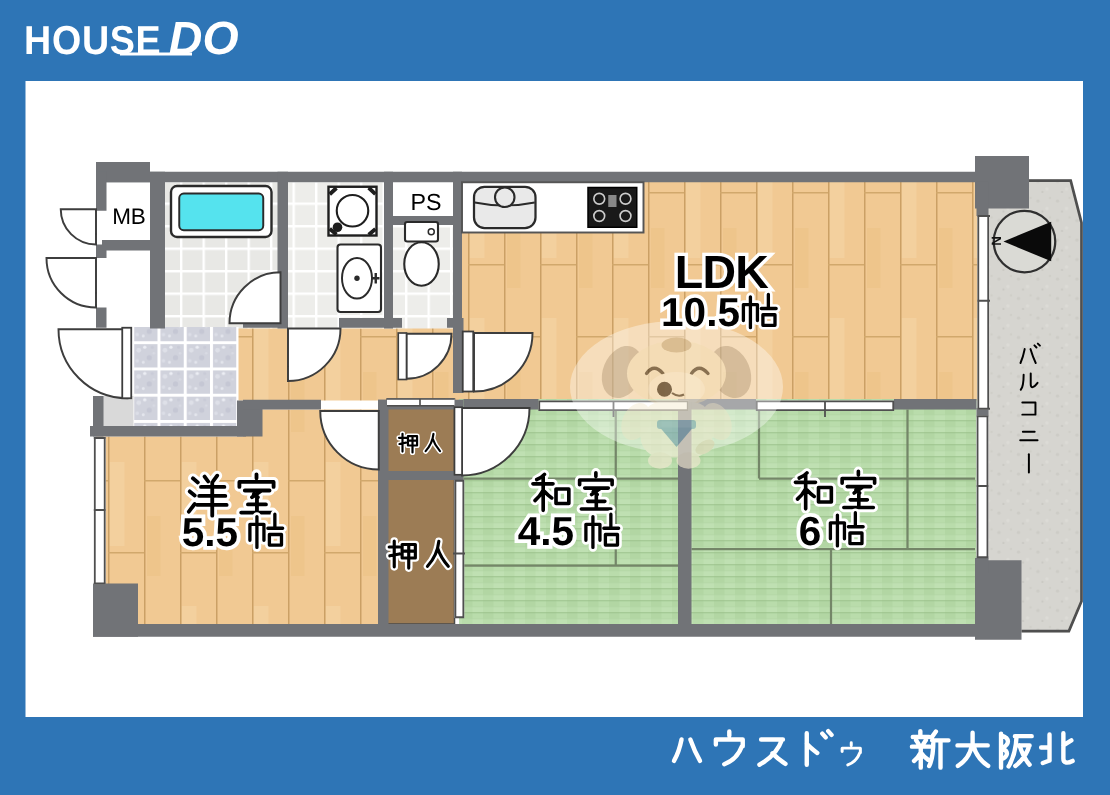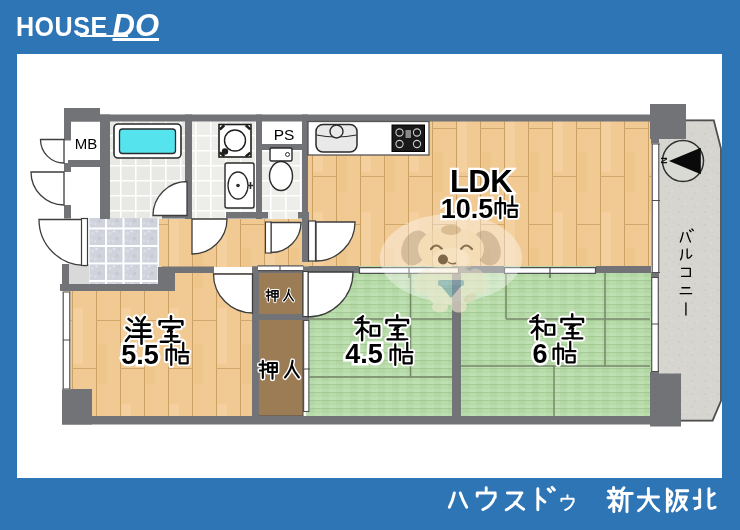--- a/index.html
+++ b/index.html
@@ -451,21 +451,21 @@
 <g class="ink" stroke-width="7.5">
 <use href="#k-ba" transform="translate(677,228) scale(0.175)"></use>
 <use href="#k-ru" transform="translate(677,246) scale(0.175)"></use>
 <use href="#k-ko" transform="translate(677,264) scale(0.175)"></use>
 <use href="#k-ni" transform="translate(677,282) scale(0.175)"></use>
 <use href="#k-chou" transform="translate(677,300) scale(0.175) rotate(90 50 50)"></use>
 </g>
 </svg>
 
 <div style="position:absolute;left:16px;top:8px;color:#fff;">
-<span style="font-size:27px;font-weight:bold;letter-spacing:0.5px;display:inline-block;transform:scaleX(0.93);transform-origin:left;">HOUSE</span><span style="font-size:31px;font-weight:bold;font-style:italic;display:inline-block;margin-left:-2px;position:relative;top:0px;text-decoration:underline;">DO</span>
+<span style="font-size:27px;font-weight:bold;letter-spacing:0.5px;display:inline-block;transform:scaleX(0.93);transform-origin:left;">HOUSE</span><span style="font-size:31px;font-weight:bold;font-style:italic;display:inline-block;margin-left:-2px;position:relative;top:0px;">DO</span>
 </div>
 
 <div style="position:absolute;left:80px;top:34.5px;width:48px;height:2.5px;background:#fff;"></div>
 
 <svg width="300" height="45" viewBox="0 0 300 45" style="left:434px;top:481px;position:absolute;">
 <g stroke="#fff" fill="none" stroke-linecap="round" stroke-linejoin="round" stroke-width="10.5">
 <use href="#k-ha" transform="translate(10,5) scale(0.28)"></use>
 <use href="#k-u" transform="translate(38.2,5) scale(0.28)"></use>
 <use href="#k-su" transform="translate(66.4,5) scale(0.28)"></use>
 <use href="#k-do" transform="translate(94.6,5) scale(0.28)"></use>

